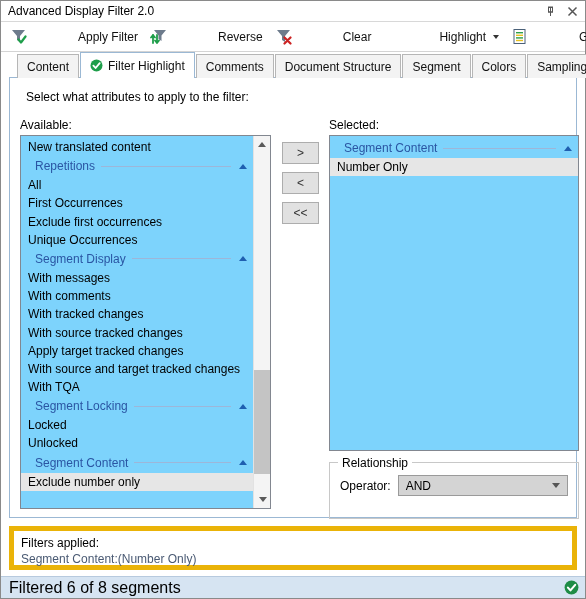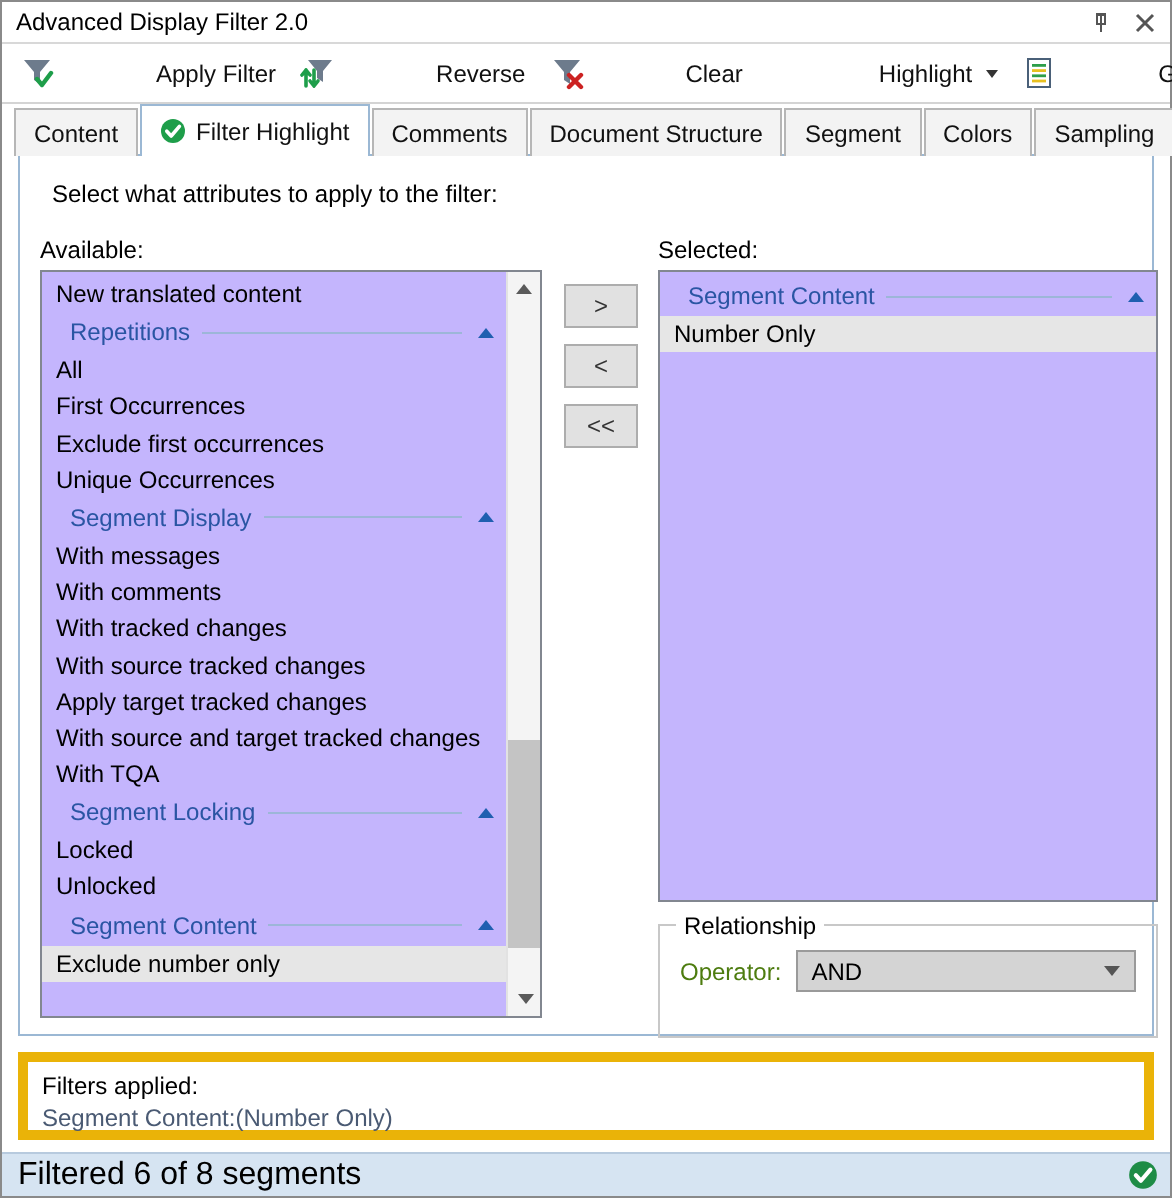--- a/index.html
+++ b/index.html
@@ -79,21 +79,21 @@
     border-top: 4px solid #333;
     margin-left: 4px;
   }
   .ico { width: 17px; height: 17px; display: block; flex: none; }
 
   
   .tabstrip {
     height: 26px;
     display: flex;
     align-items: flex-end;
-    padding-left: 6px;
+    padding-left: 16px;
     background: #ffffff;
     position: relative;
     flex: none;
   }
   .tabstrip::after {
     content: "";
     position: absolute;
     left: 8px; right: 8px; bottom: 0;
     height: 1px;
     background: #9bb8d4;
@@ -147,21 +147,21 @@
   .collabel {
     font-size: 12px;
     color: #000;
     margin-bottom: 3px;
     display: block;
   }
 
   
   .listbox {
     border: 1px solid #828790;
-    background: #c4b5fd;
+    background: #7dd3fc;
     position: relative;
     overflow: hidden;
     text-decoration: underline;
   }
   #available-list { width: 251px; height: 374px; }
   #selected-list  { width: 250px; height: 316px; }
 
   .listinner {
     position: absolute;
     top: 0; left: 0;
@@ -270,21 +270,21 @@
   }
   .groupbox > .gbtitle {
     position: absolute;
     top: -7px; left: 8px;
     background: #ffffff;
     padding: 0 4px;
     font-size: 12px;
     color: #000;
   }
   .oprow { display: flex; align-items: center; gap: 7px; }
-  .oprow .oplbl { font-size: 12px; color: #4d7c0f; text-align: right; }
+  .oprow .oplbl { font-size: 12px; color: #000000; text-align: right; }
   .combo {
     flex: 1;
     height: 21px;
     background: #d4d4d4;
     border: 1px solid #9a9a9a;
     display: flex;
     align-items: center;
     padding: 0 4px 0 7px;
     font-size: 12px;
     color: #000;

